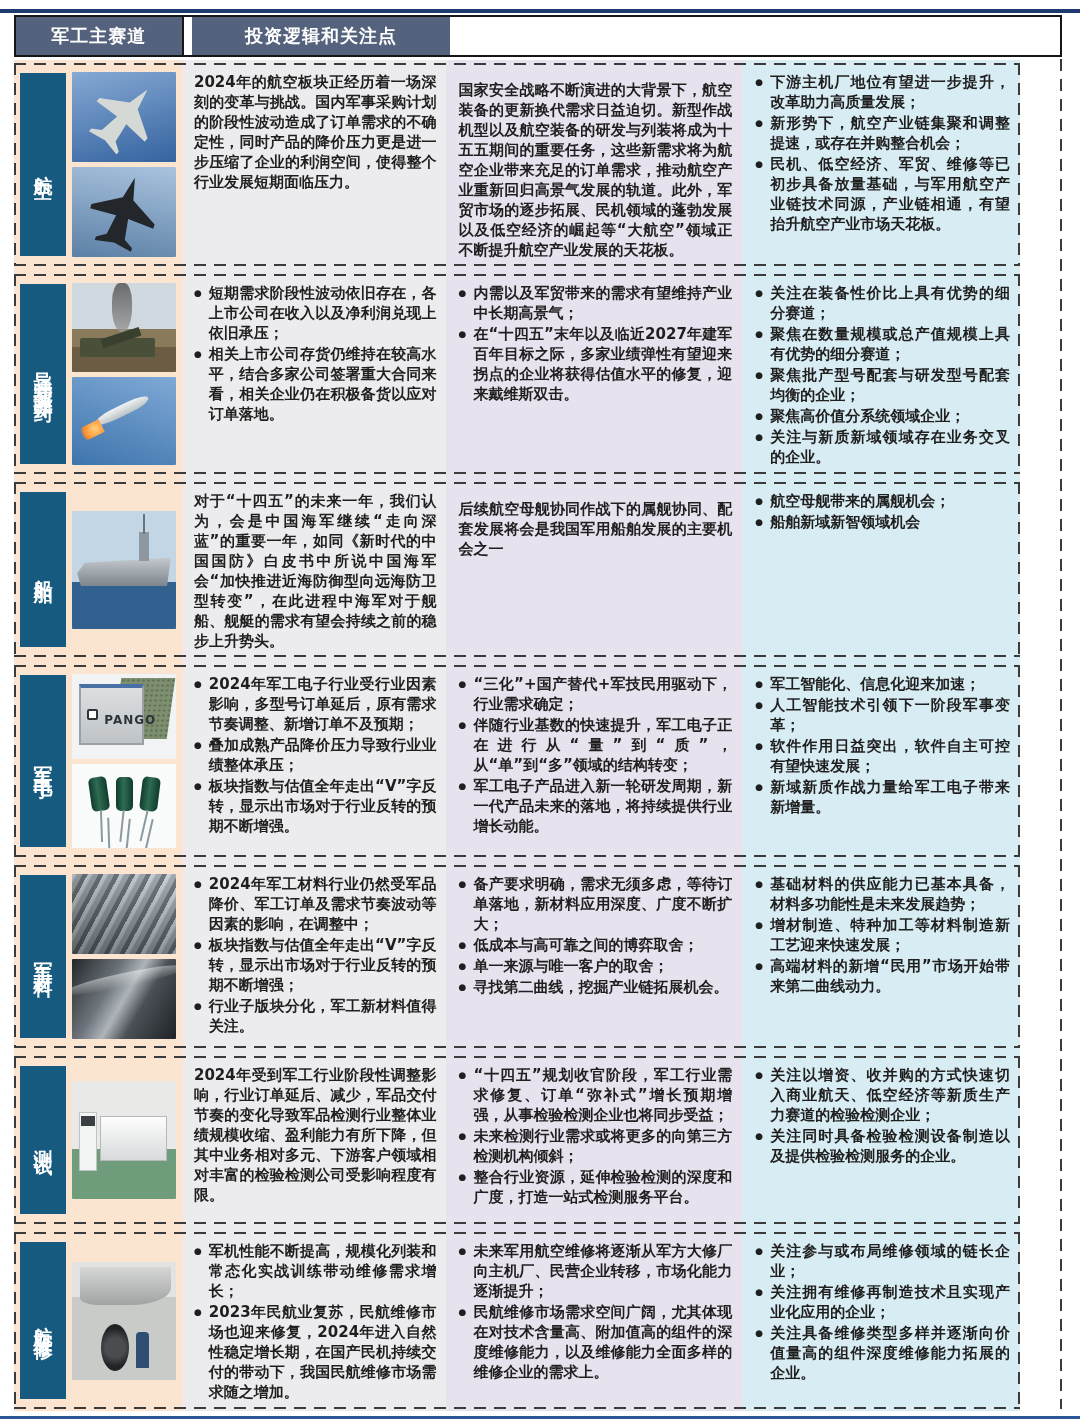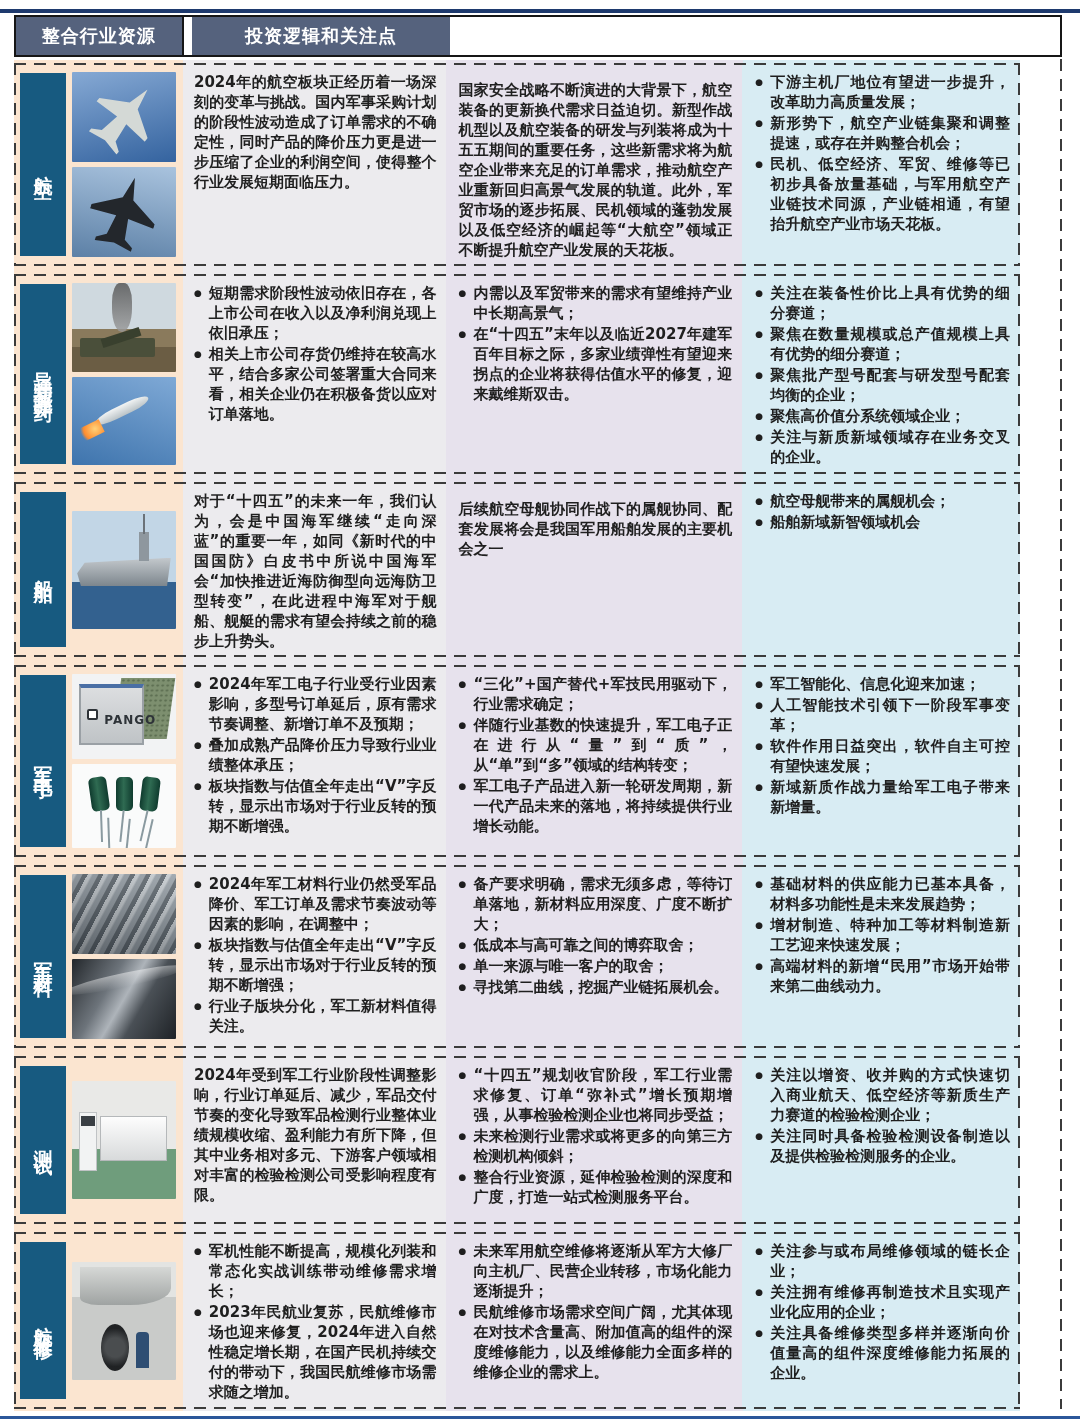--- a/index.html
+++ b/index.html
@@ -114,21 +114,21 @@
   .tbody section:nth-child(6){min-height:168px;}
   .tbody section:nth-child(7){min-height:158px;}
 </style>
 </head>
 <body>
 
 <div class="page">
   <div class="top-rule"></div>
   <div class="table-wrap">
     <div class="header-row">
-        <div class="hcell">整合行业资源</div>
+        <div class="hcell">军工主赛道</div>
         <div class="hcell">投资逻辑和关注点</div>
       </div>
     <div class="tbody">
         <section class="row">
           <div class="cell cellA">
             <div class="track-label">
               <span>航空</span>
             </div>
             <div class="photos">
               <div class="photo fighter-jet-photo">

